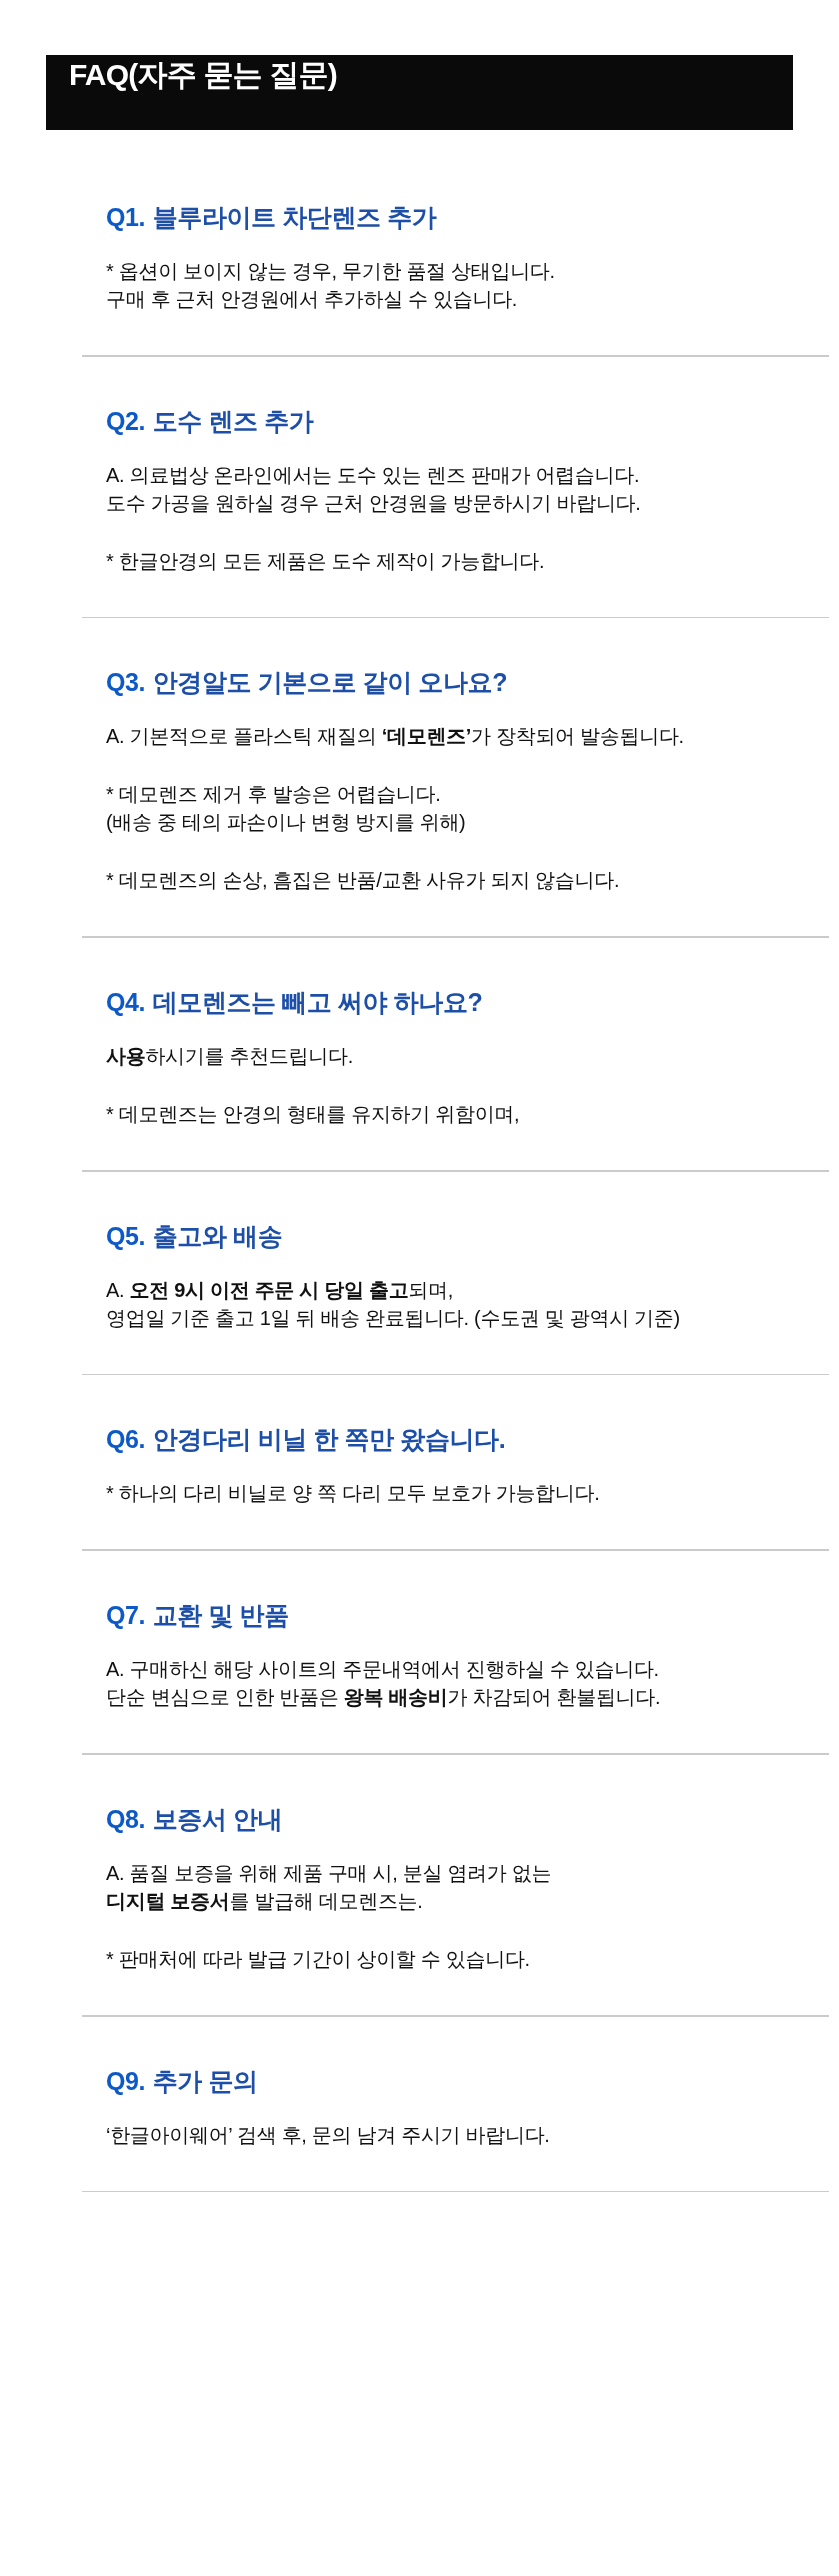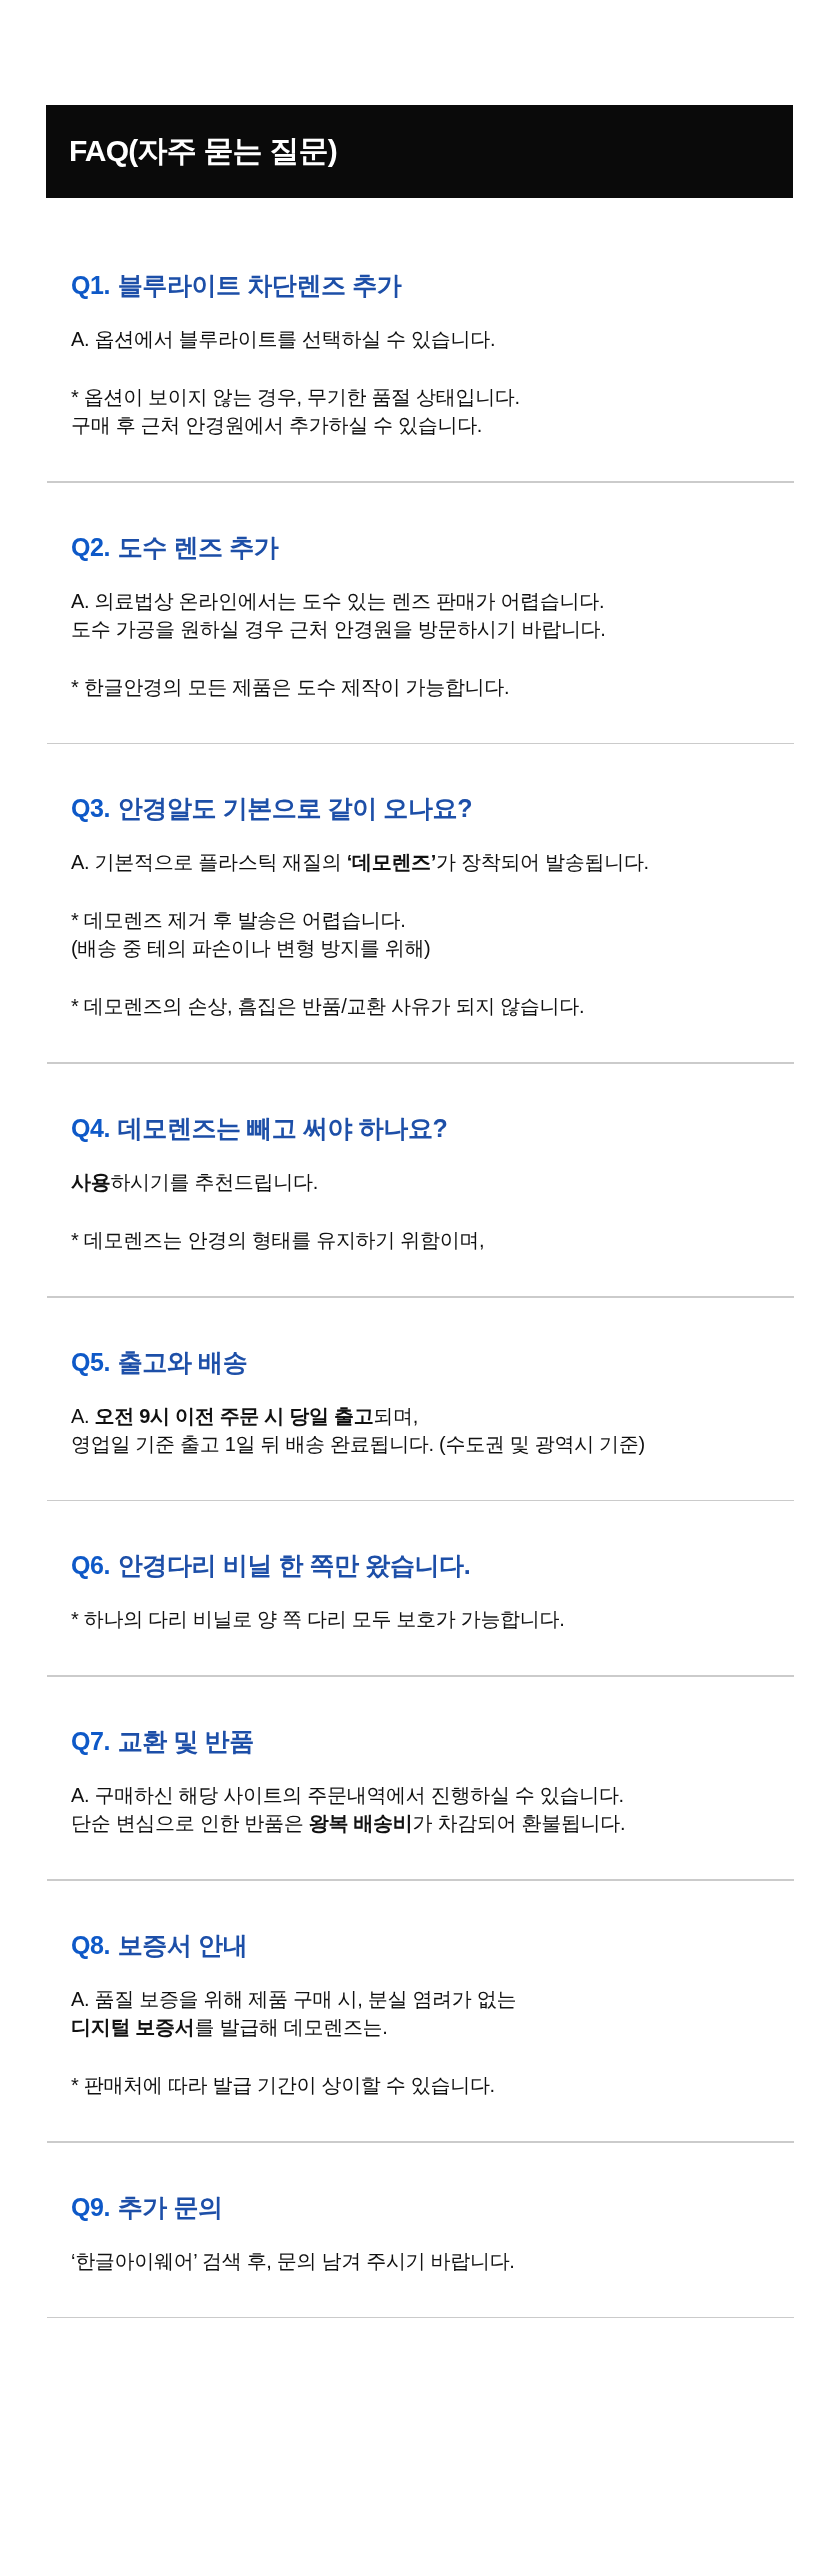--- a/index.html
+++ b/index.html
@@ -5,36 +5,36 @@
 <style>
   * { box-sizing: border-box; margin: 0; padding: 0; }
   html, body { width: 839px; background: #ffffff; }
   body {
     height: 2576px;
     overflow: hidden;
     font-family: "Liberation Sans", "DejaVu Sans", sans-serif;
     color: var(--body-text, #111);
   }
   .bar {
-    margin: 105px 0 0 46px;
+    margin: 55px 0 0 46px;
     width: 747px;
-    height: 93px;
+    height: 75px;
     background: var(--bar-bg, #0a0a0a);
     display: flex;
-    align-items: center;
+    align-items: flex-start;
     padding-left: 23px;
   }
   .bar-title {
     color: var(--bar-text, #ffffff);
     font-size: 30px;
     font-weight: 700;
     letter-spacing: -0.8px;
     white-space: nowrap;
   }
-  .content { padding: 72px 0 0 71px; }
+  .content { padding: 72px 0 0 106px; }
   .q-heading {
     font-size: 25px;
     font-weight: 700;
     line-height: 30px;
     letter-spacing: -0.4px;
     margin: 0 0 25px 0;
     white-space: nowrap;
   }
   .q-num   { color: var(--accent-q, #0e59c8); }
   .q-title { color: var(--accent-title, #1d4fa8); margin-left: 7.6px; }
@@ -62,23 +62,20 @@
 <header class="bar">
   <span class="bar-title">FAQ(자주 묻는 질문)</span>
 </header>
 
 <main class="content">
   <section class="section">
     <h2 class="q-heading">
       <span class="q-num">Q1.</span><span class="q-title">블루라이트 차단렌즈 추가</span>
     </h2>
     <div>
-        <div class="para">
-          <div class="line"><span>A.  옵션에서 블루라이트를 선택하실 수 있습니다.</span></div>
-        </div>
         <div class="para">
           <div class="line"><span>* 옵션이 보이지 않는 경우, 무기한 품절 상태입니다.</span></div>
           <div class="line"><span>구매 후 근처 안경원에서 추가하실 수 있습니다.</span></div>
         </div>
       </div>
     <div class="divider"></div>
   </section>
 
   <section class="section">
     <h2 class="q-heading">

